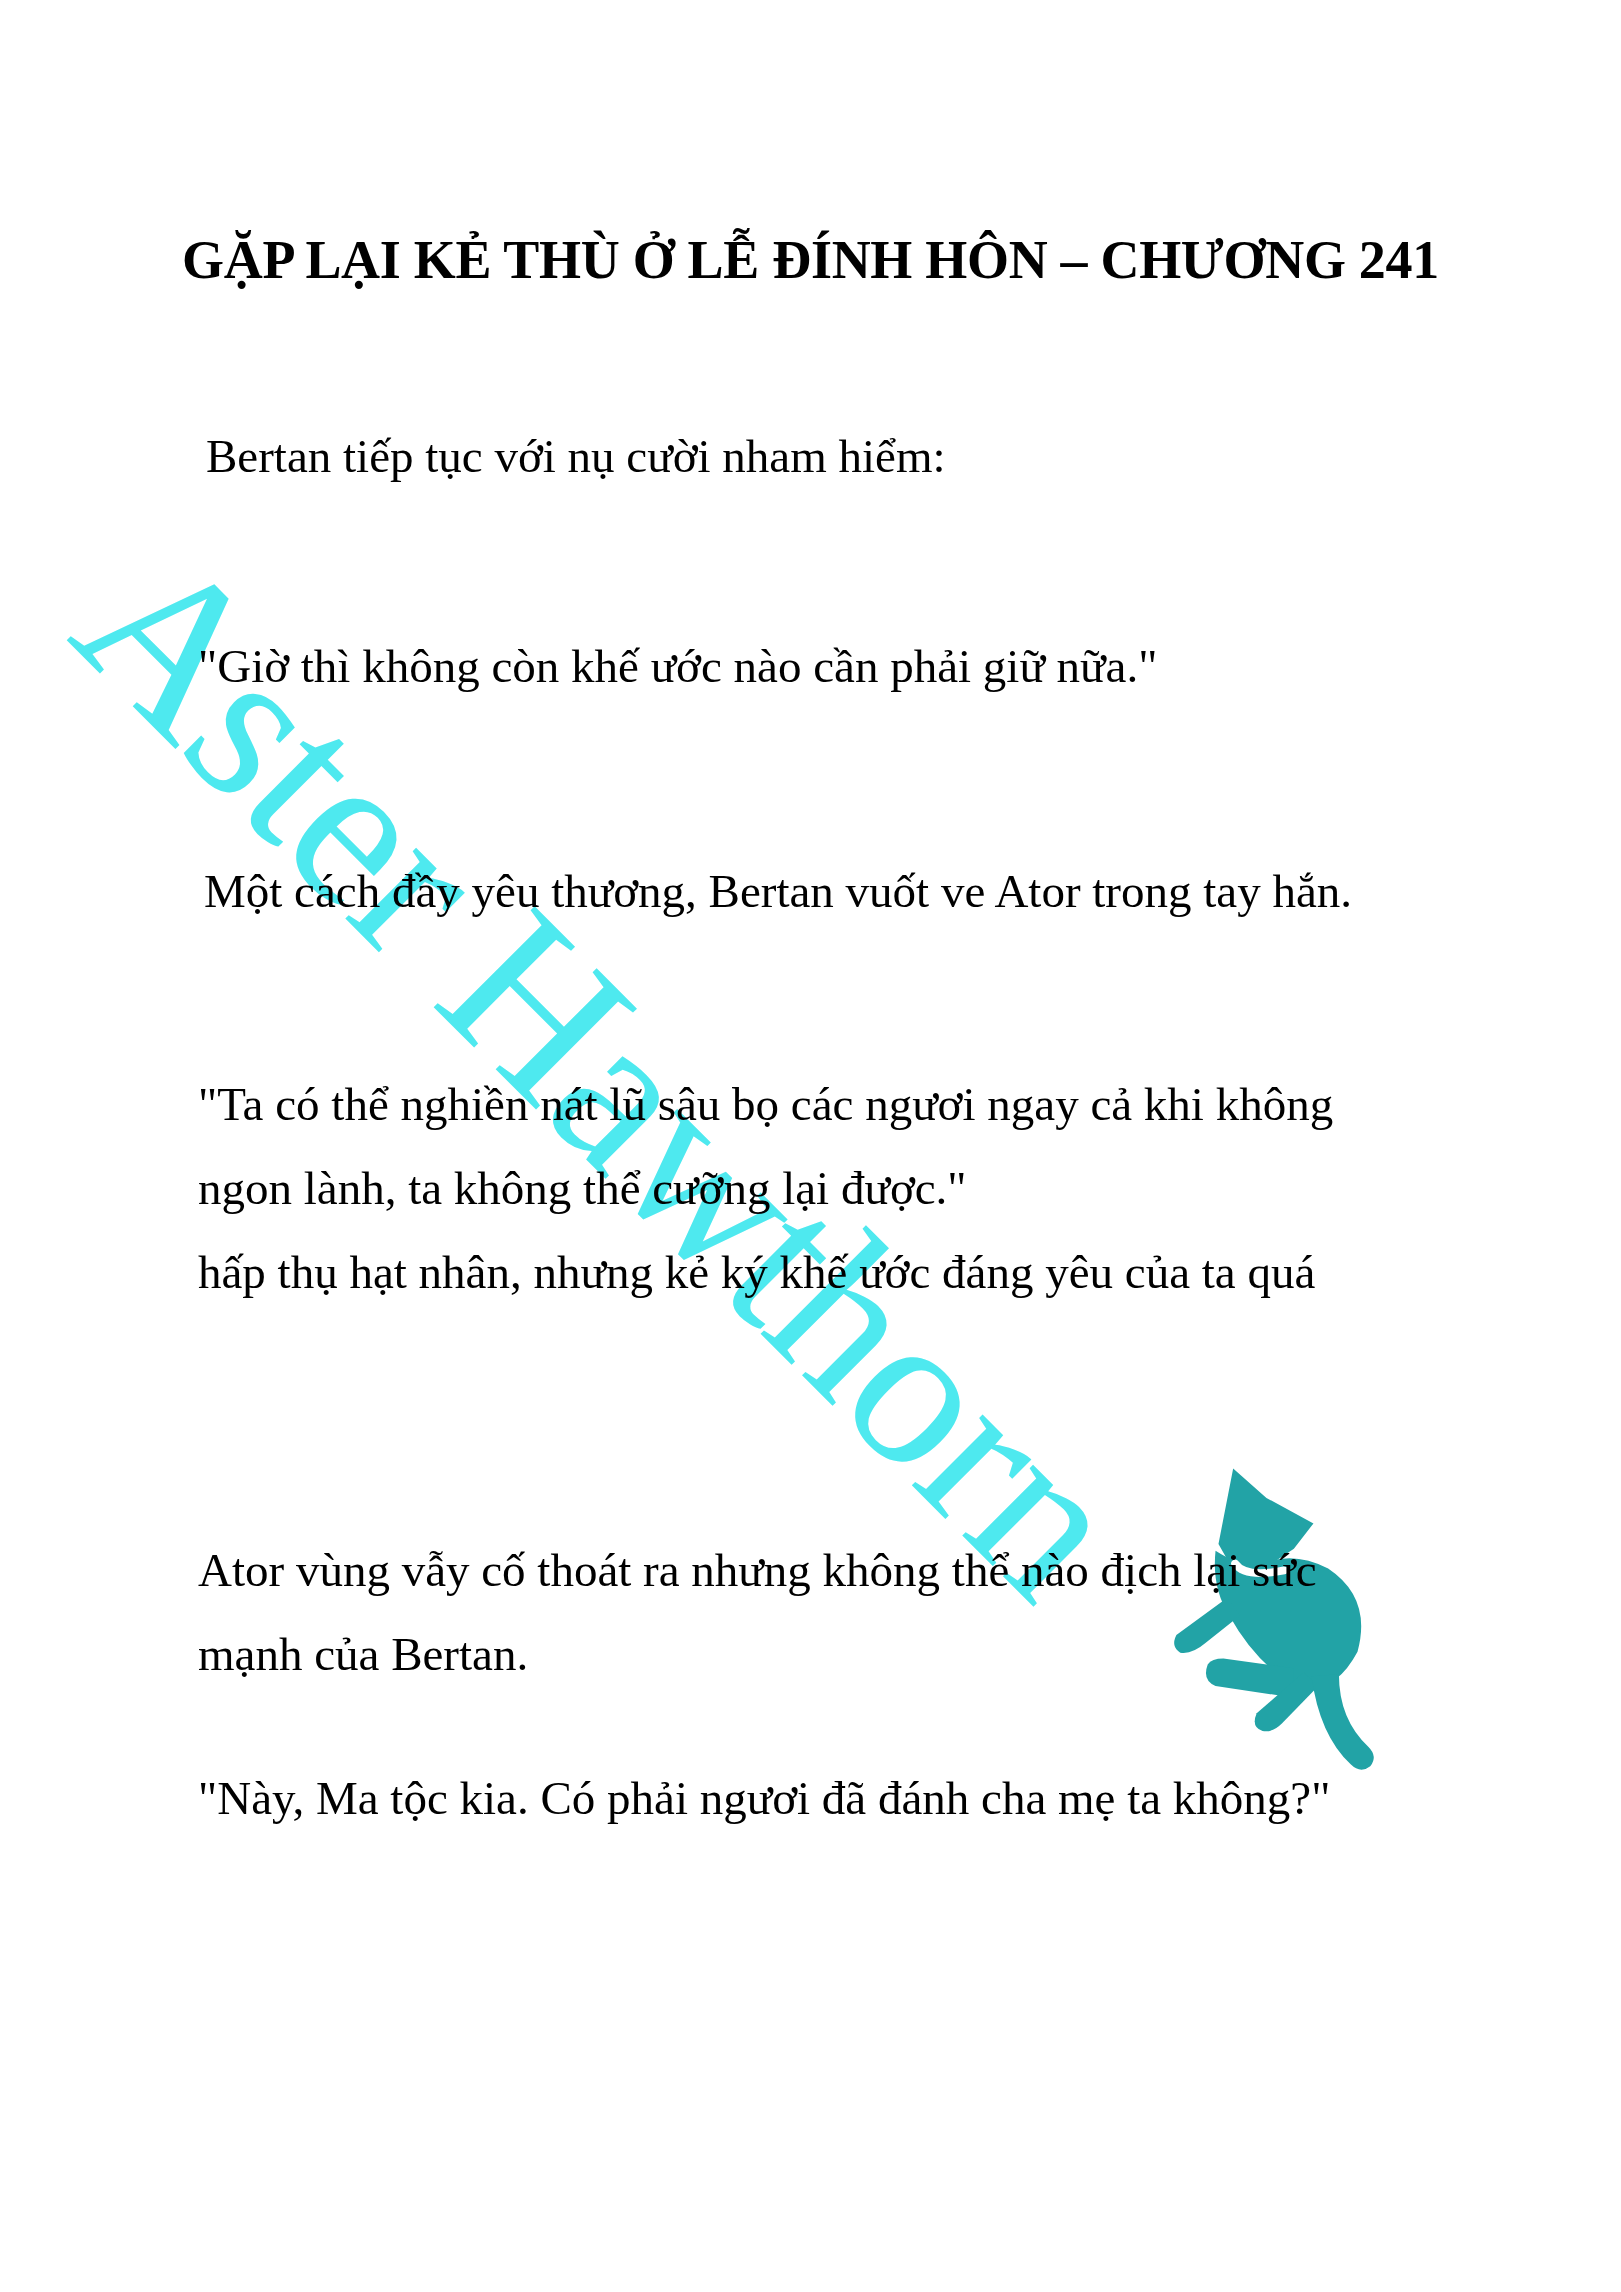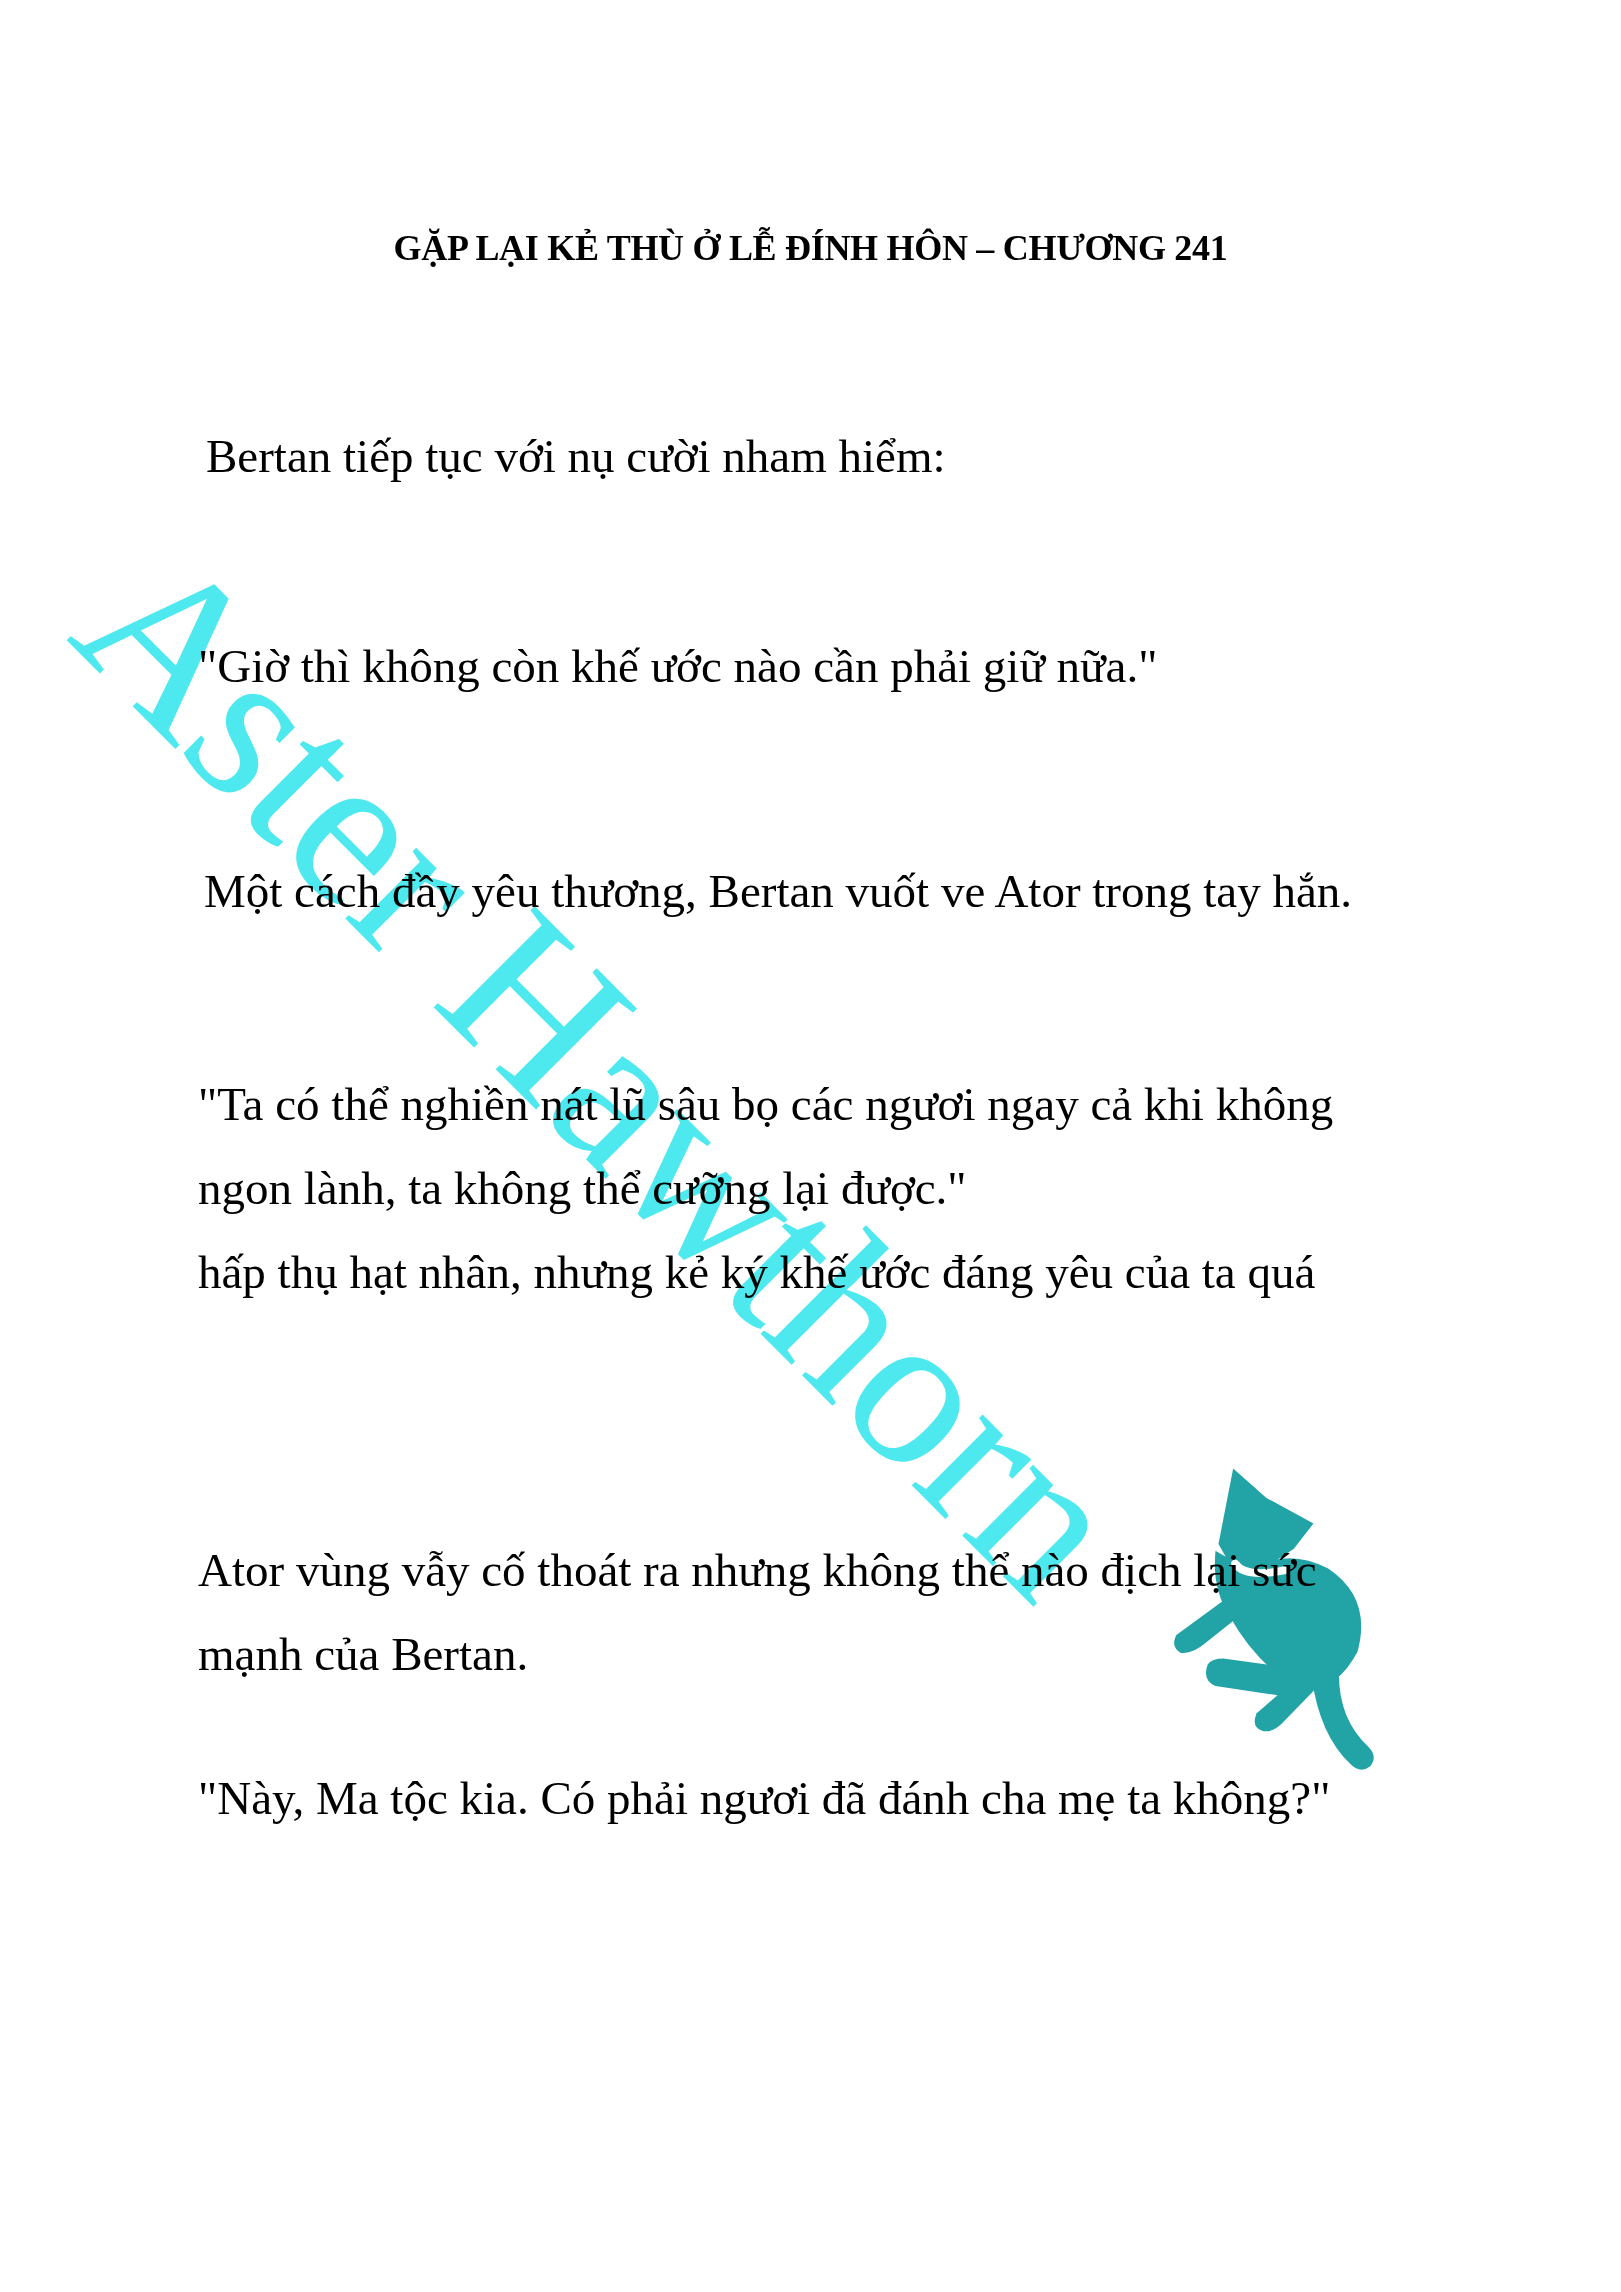--- a/index.html
+++ b/index.html
@@ -22,21 +22,21 @@
       height: 2293px;
       background: #ffffff;
     }
     .title {
       position: absolute;
       left: 0;
       width: 1621px;
       top: 192px;
       text-align: center;
       font-weight: bold;
-      font-size: 36px;
+      font-size: 54px;
       line-height: 65px;
       letter-spacing: -0.3px;
       z-index: 3;
     }
     .para {
       position: absolute;
       left: 198px;
       width: 1235px;
       font-size: 47px;
       line-height: 84px;

